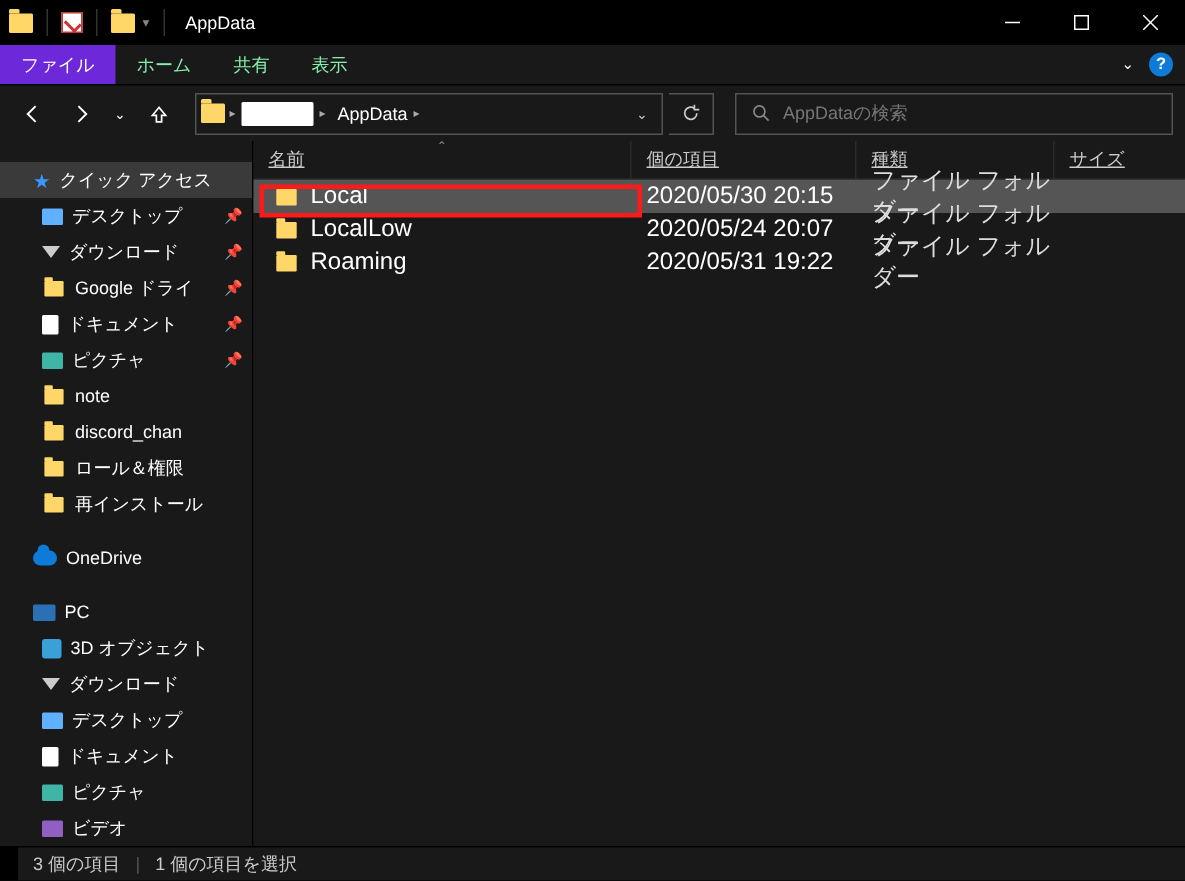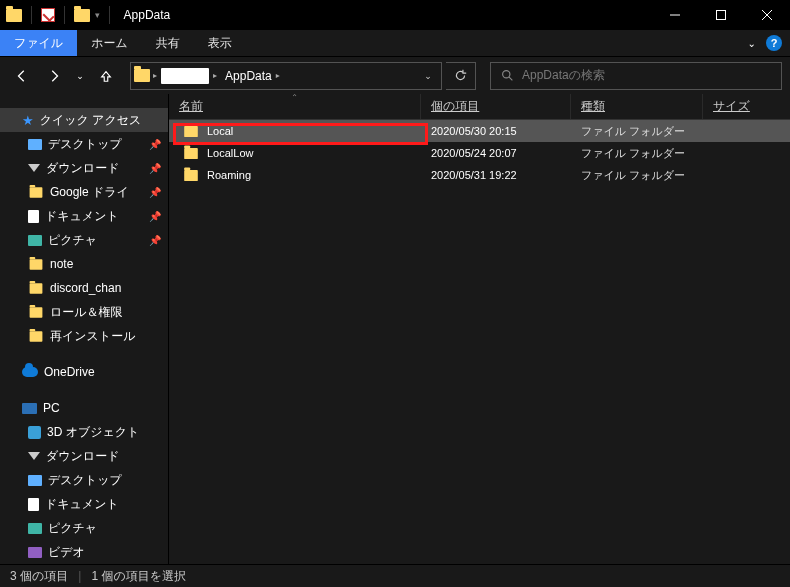--- a/index.html
+++ b/index.html
@@ -8,22 +8,22 @@
   .titlebar .icons { display: flex; align-items: center; gap: 3px; }
   .fld-ico { width:16px; height:13px; background:#ffd768; position:relative; border-radius:1px; }
   .fld-ico::before { content:""; position:absolute; top:-3px; left:0; width:7px; height:3px; background:#ffd768; border-radius:1px 1px 0 0; }
   .tb-sep { width:1px; height:18px; background:#333; margin:0 6px; }
   .title-txt { color:#fff; margin-left:8px; font-size:12px; }
   .win-controls { margin-left:auto; display:flex; }
   .win-btn { width:46px; height:30px; display:flex; align-items:center; justify-content:center; color:#fff; }
   .win-btn svg { width:10px; height:10px; }
 
   .ribbon-tabs { height:26px; background:#191919; display:flex; align-items:stretch; }
-  .rtab { padding:0 14px; display:flex; align-items:center; color:#e5e5e5; font-size:12px; }
-  .rtab.file { background:#3b82f6; color:#fff; }
+  .rtab { padding:0 14px; display:flex; align-items:center; color:#86efac; font-size:12px; }
+  .rtab.file { background:#6d28d9; color:#fff; }
   .ribbon-right { margin-left:auto; display:flex; align-items:center; padding-right:8px; gap:10px;}
   .help-circle { width:16px; height:16px; border-radius:50%; background:#0f7bd8; color:#fff; display:flex; align-items:center; justify-content:center; font-size:11px; font-weight:bold;}
 
   .navbar { height:38px; background:#191919; display:flex; align-items:center; padding:0 8px; gap:4px; border-top:1px solid #000;}
   .nav-arrow { width:28px; height:28px; display:flex; align-items:center; justify-content:center; color:#fff; }
   .nav-arrow svg { width:14px; height:14px; }
   .addrbar { flex:0 0 312px; height:28px; border:1px solid #535353; background:#191919; display:flex; align-items:center; margin-left:6px;}
   .addr-seg { display:flex; align-items:center; padding:0 4px; height:100%; color:#fff; }
   .addr-seg .chev { margin-left:4px; color:#aaa; font-size:8px;}
   .addr-home { width:22px; display:flex; align-items:center; justify-content:center;}
@@ -53,28 +53,28 @@
 
   .main { flex:1; background:#191919; position:relative;}
   .col-header { height:26px; border-bottom:1px solid #333; display:flex; align-items:center; color:#ccc; font-size:12px; }
   .col { padding-left:10px; display:flex; align-items:center; height:100%; border-right:1px solid #2a2a2a;text-decoration:underline;}
   .col.name { width:252px; position:relative;}
   .col.name .sort { position:absolute; left:50%; top:-1px; transform:translateX(-50%); font-size:8px; color:#888;}
   .col.date { width:150px; }
   .col.type { width:132px; }
   .col.size { flex:1; border-right:none;}
   .rows { }
-  .row { height:22px; display:flex; align-items:center; color:#fff; font-size:11px;}
+  .row { height:22px; display:flex; align-items:center; color:#fff; font-size:16px;}
   .row.selected { background:#555; }
   .row .c-name { width:252px; padding-left:14px; display:flex; align-items:center; gap:8px;}
   .row .c-date { width:150px; padding-left:10px; color:#ffffff;}
   .row .c-type { width:132px; padding-left:10px; color:#ddd;}
   .highlight-box { position:absolute; border:3px solid #ff1a1a; pointer-events:none; }
 
-  .statusbar { height:23px; background:#191919; border-top:1px solid #000; display:flex; align-items:center; padding:0 10px; color:#ccc; font-size:12px; gap:10px;}
+  .statusbar { height:23px; background:#191919; border-top:1px solid #000; display:flex; align-items:center; padding:0 10px; color:#ccc; font-size:12px; gap:10px;margin-left:12px;}
   .statusbar .sep { color:#555; }
 
   .masked { width:48px; height:16px; background:#fff; border-radius:1px;}
   .clip-ico { width:14px; height:14px; background:#fff; border:1px solid #c33; position:relative;}
   .clip-ico::after{content:"";position:absolute;left:3px;top:2px;width:5px;height:8px;border:2px solid #c33;border-top:none;border-right:none;transform:rotate(-45deg);}
 </style>
 </head>
 <body>
 
 <div class="titlebar">

